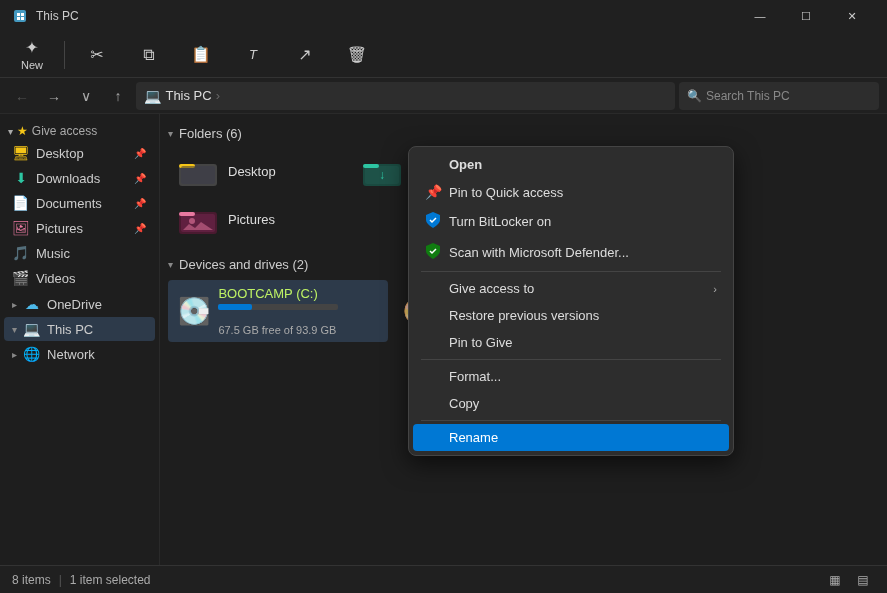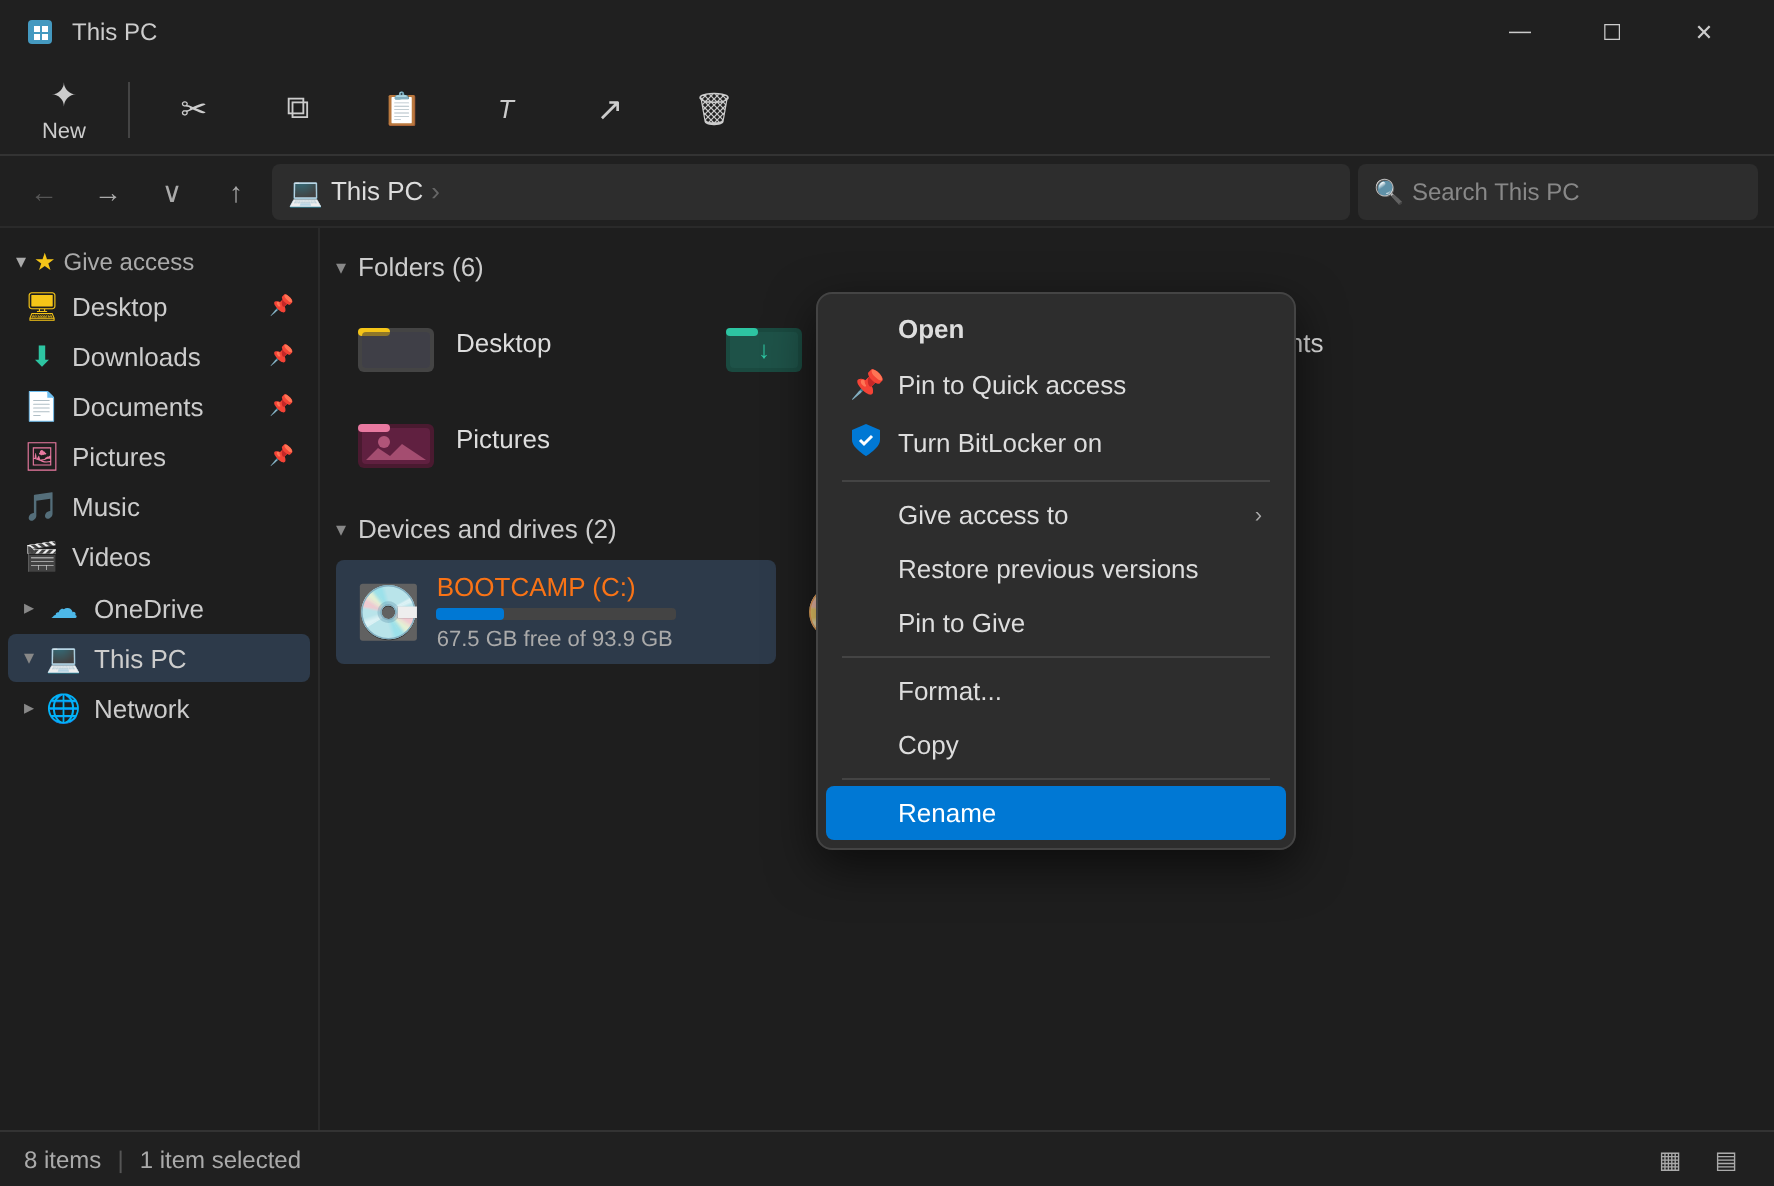--- a/index.html
+++ b/index.html
@@ -210,41 +210,41 @@
       height: 32px;
       display: flex;
       align-items: center;
       justify-content: center;
       font-size: 28px;
     }
     .folder-name { font-size: 13px; color: #ddd; }
 
     
     .drives-section { margin-top: 4px; }
-    .drive-name { font-size: 13px; color: #f97316; }
+    .drive-name { font-size: 13px; color: #bef264; }
     .drive-bar-container {
       width: 120px;
       height: 6px;
       background: #444;
       border-radius: 2px;
       margin-top: 3px;
     }
     .drive-bar-fill {
       height: 100%;
       border-radius: 2px;
       background: #0078d4;
     }
-    .drive-space { font-size: 11px; color: #aaa; margin-top: 4px; }
+    .drive-space { font-size: 11px; color: #aaa; margin-top: 14px; }
 
     
     .context-menu {
       position: absolute;
       top: 146px;
       left: 408px;
-      width: 240px;
+      width: 326px;
       background: #2d2d2d;
       border: 1px solid #444;
       border-radius: 8px;
       box-shadow: 0 8px 24px rgba(0,0,0,0.6);
       padding: 4px;
       z-index: 100;
     }
     .menu-item {
       display: flex;
       align-items: center;
@@ -537,20 +537,29 @@
   </div>
   <div class="menu-item">
     <span class="menu-icon">
       <svg width="14" height="16" viewBox="0 0 14 16">
           <path d="M7 0 L14 3 L14 8 C14 12 7 16 7 16 C7 16 0 12 0 8 L0 3 Z" fill="#0078d4"></path>
           <path d="M4 8 L6 10 L10 6" stroke="white" stroke-width="1.5" fill="none"></path>
         </svg>
     </span>
     <span>Turn BitLocker on</span>
   </div>
+  <div class="menu-item">
+    <span class="menu-icon">
+      <svg width="14" height="16" viewBox="0 0 14 16">
+          <path d="M7 0 L14 3 L14 8 C14 12 7 16 7 16 C7 16 0 12 0 8 L0 3 Z" fill="#107c10"></path>
+          <path d="M4 8 L6 10 L10 6" stroke="white" stroke-width="1.5" fill="none"></path>
+        </svg>
+    </span>
+    <span>Scan with Microsoft Defender...</span>
+  </div>
   <div class="menu-separator"></div>
   <div class="menu-item">
     <span class="menu-icon"> </span>
     <span>Give access to</span>
     <span class="chevron">›</span>
   </div>
   <div class="menu-item">
     <span class="menu-icon"> </span>
     <span>Restore previous versions</span>
   </div>

